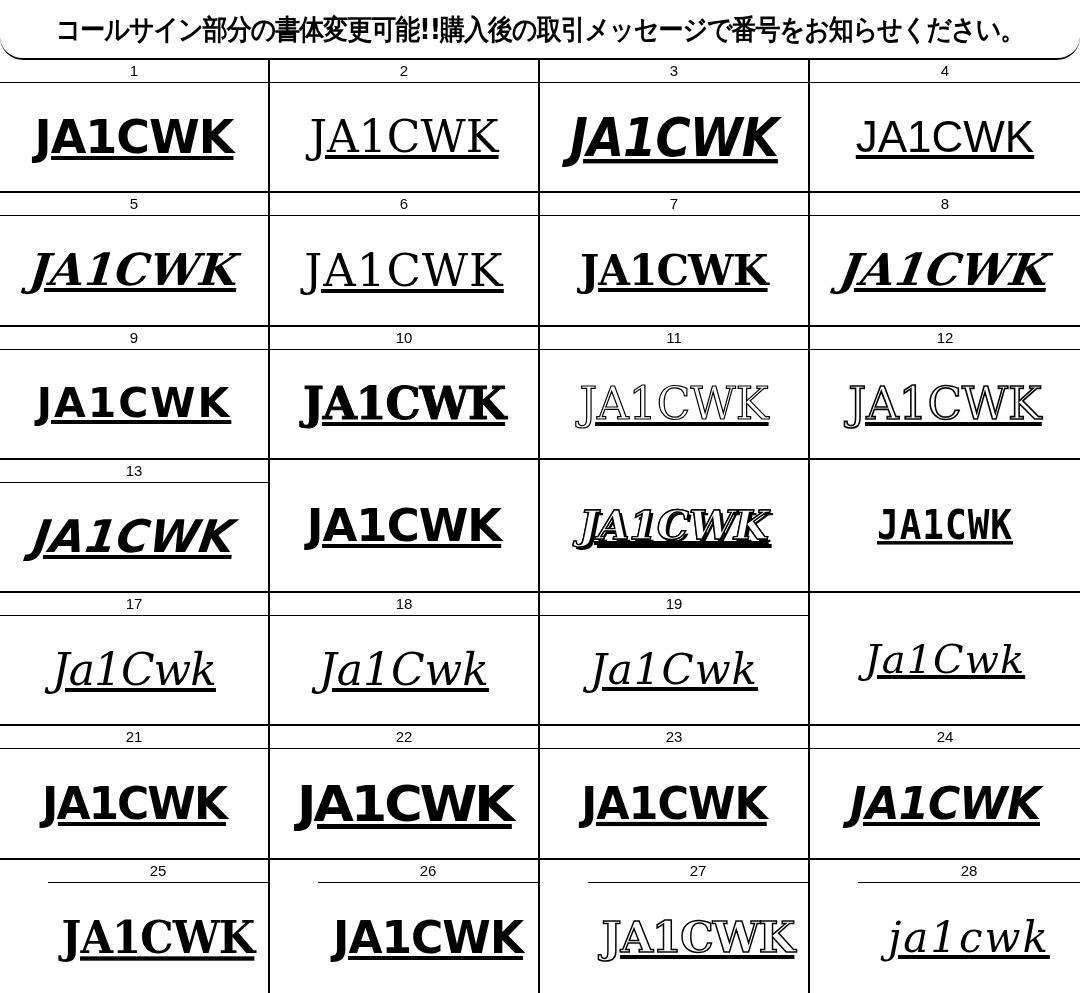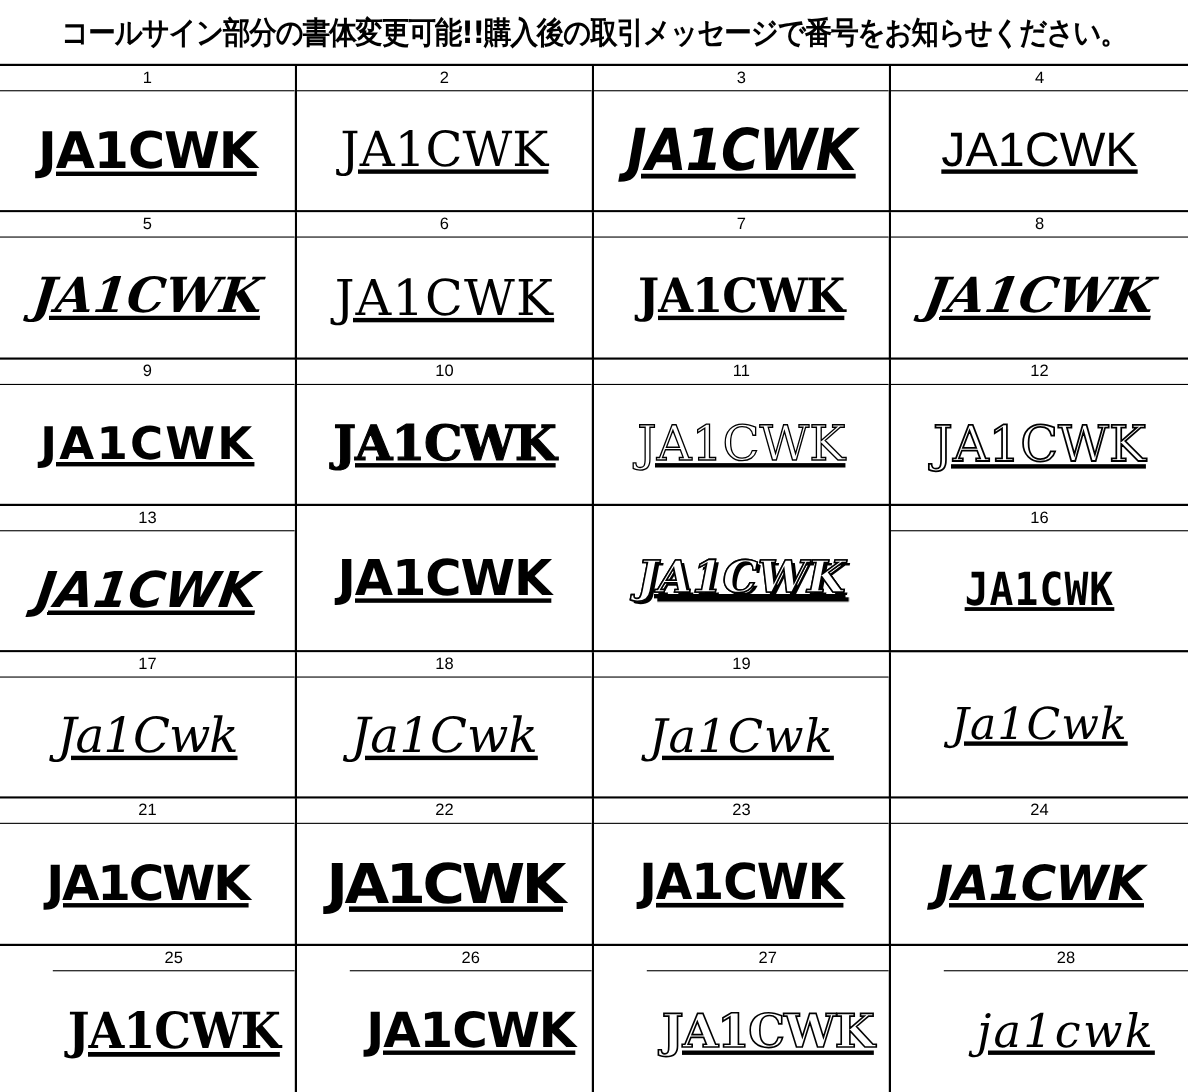--- a/index.html
+++ b/index.html
@@ -22,20 +22,21 @@
     flex-direction: column;
   }
   .header {
     height: 60px;
     box-sizing: border-box;
     display: flex;
     align-items: center;
     justify-content: center;
     border-bottom: 2px solid #000;
     padding: 0 4px;
+    border-radius: 23px;
   }
   .header-text {
     font-family: "DejaVu Sans", sans-serif;
     font-size: 25px;
     font-weight: 700;
     letter-spacing: -1px;
     white-space: nowrap;
     transform: scaleY(1.12);
   }
   .grid {
@@ -217,21 +218,20 @@
       </div>
     </div>
 
     <div class="cell">
       <div class="sample">
         <span class="txt s15">JA1CWK</span>
       </div>
     </div>
 
     <div class="cell">
-      <div class="num">16</div>
       <div class="sample">
         <span class="txt s16">JA1CWK</span>
       </div>
     </div>
 
     <div class="cell">
       <div class="num">17</div>
       <div class="sample">
         <span class="txt s17">Ja1Cwk</span>
       </div>

